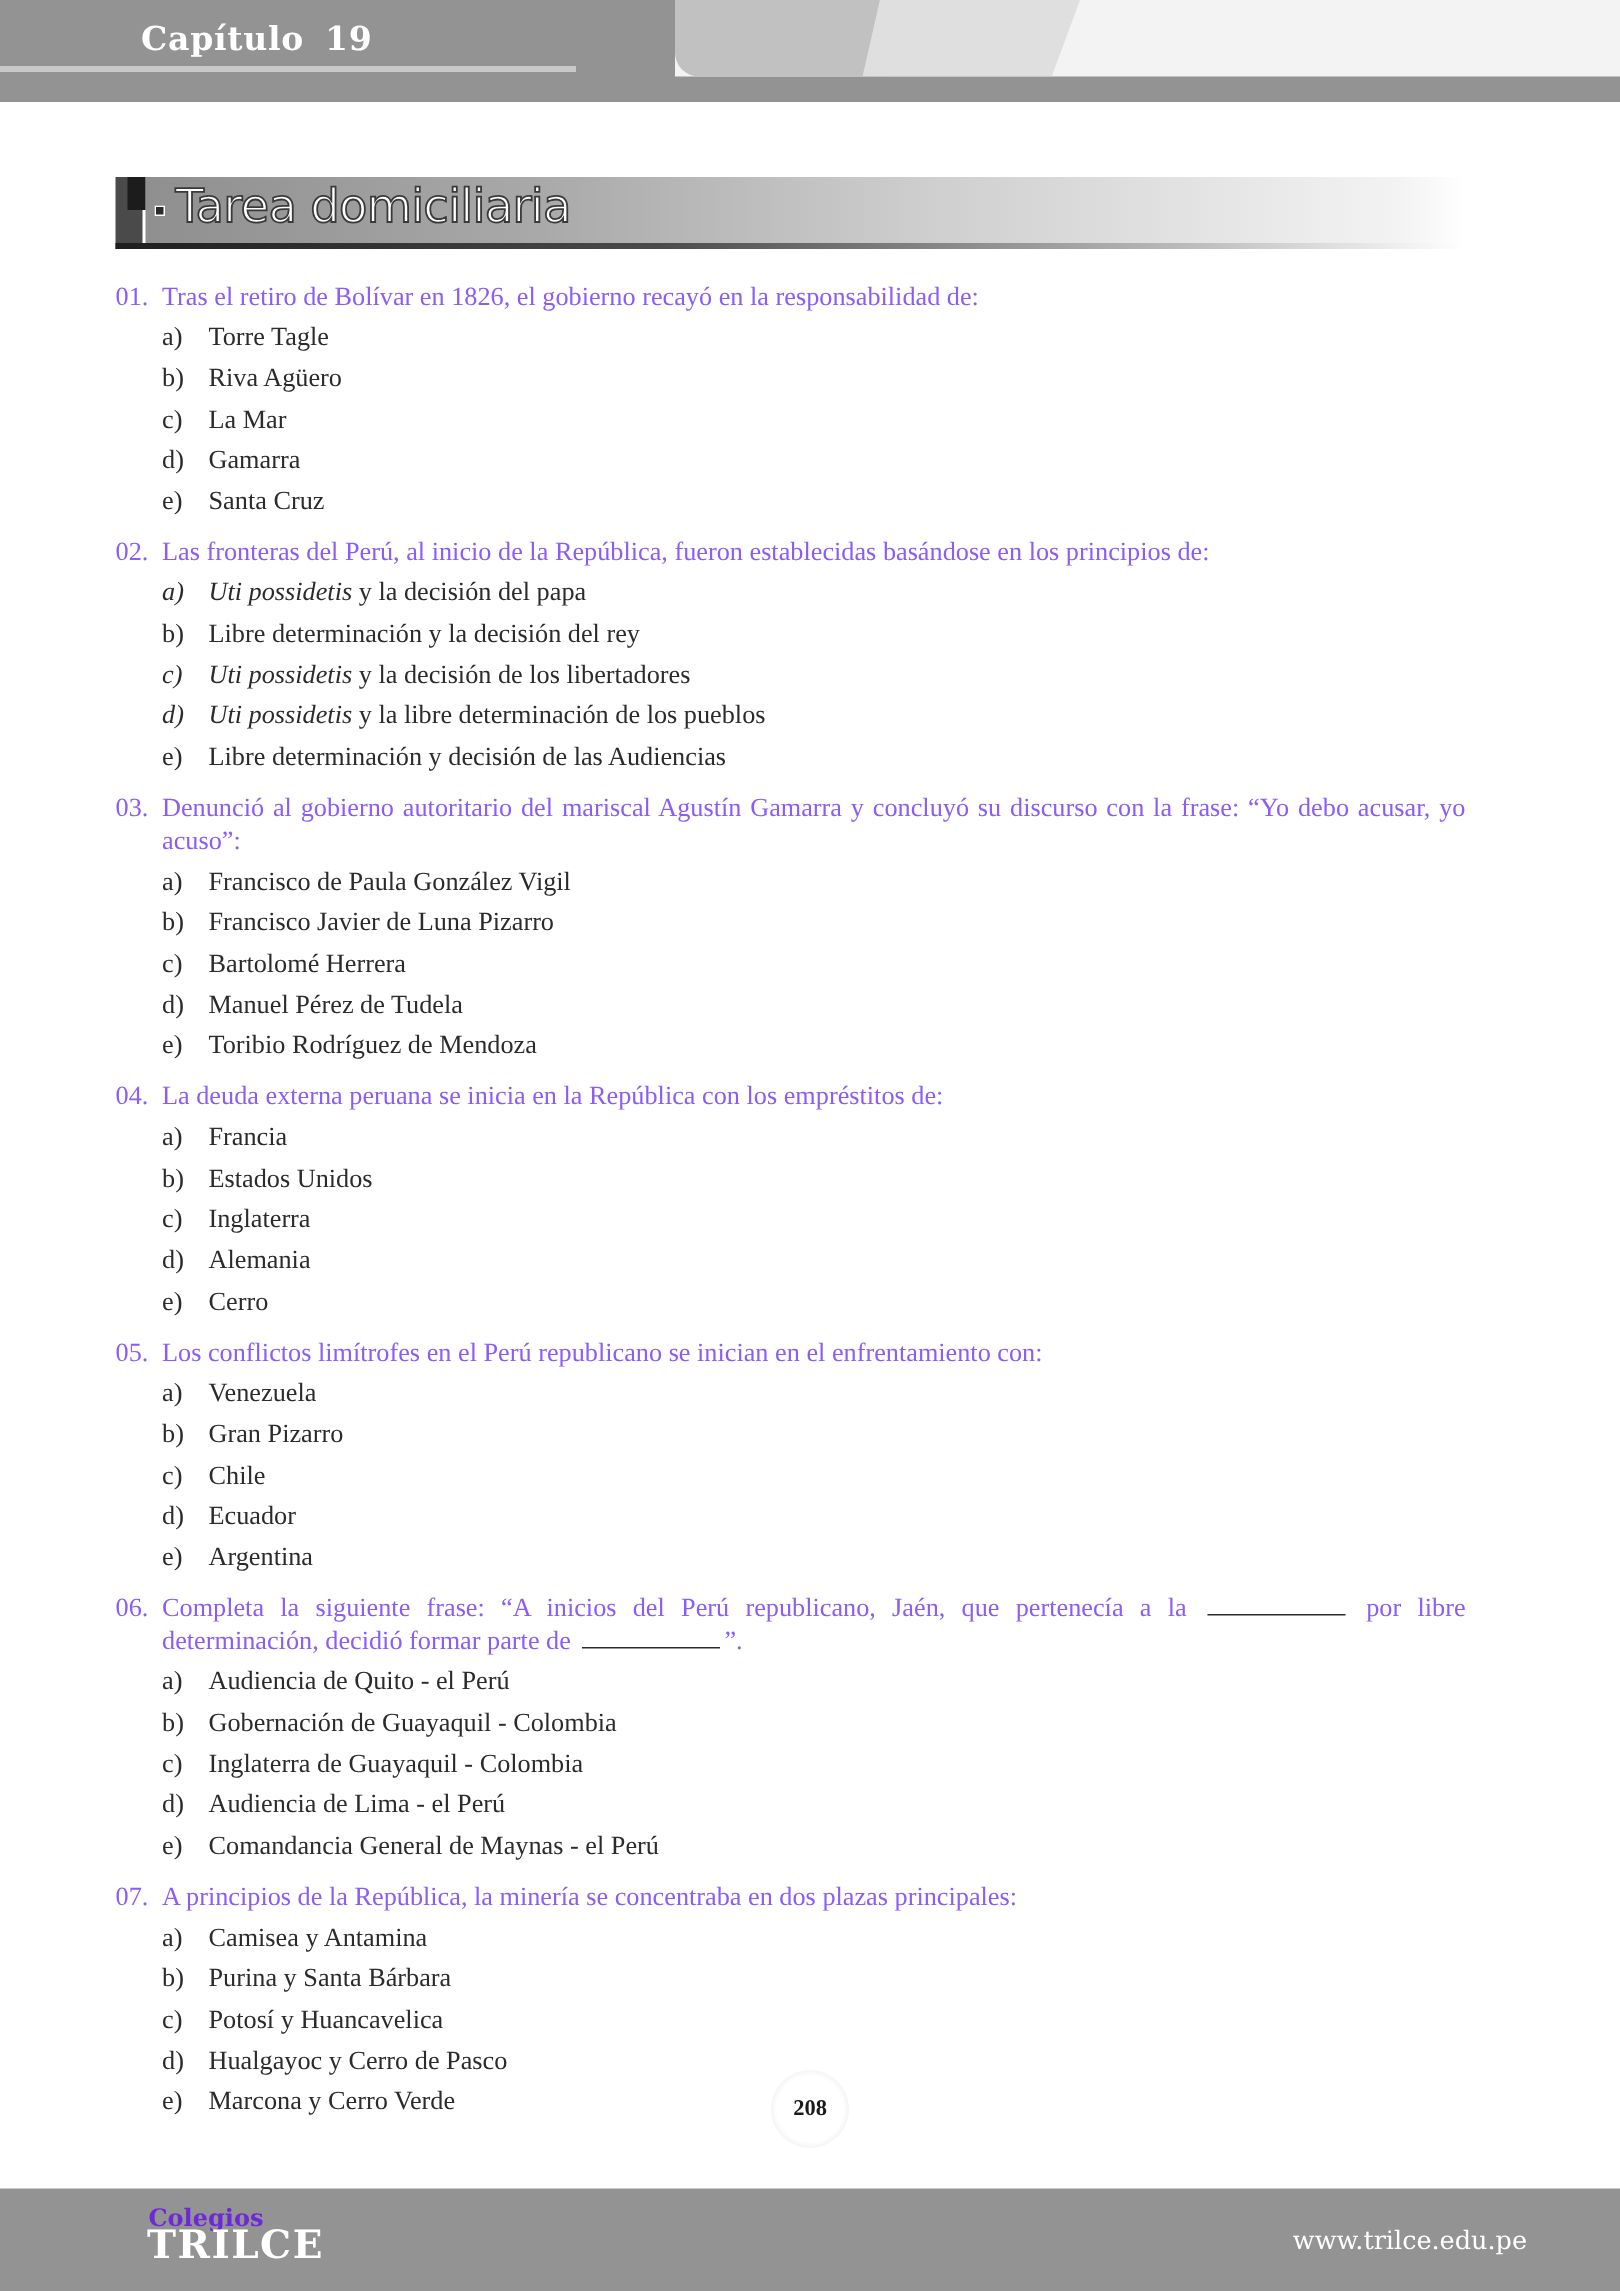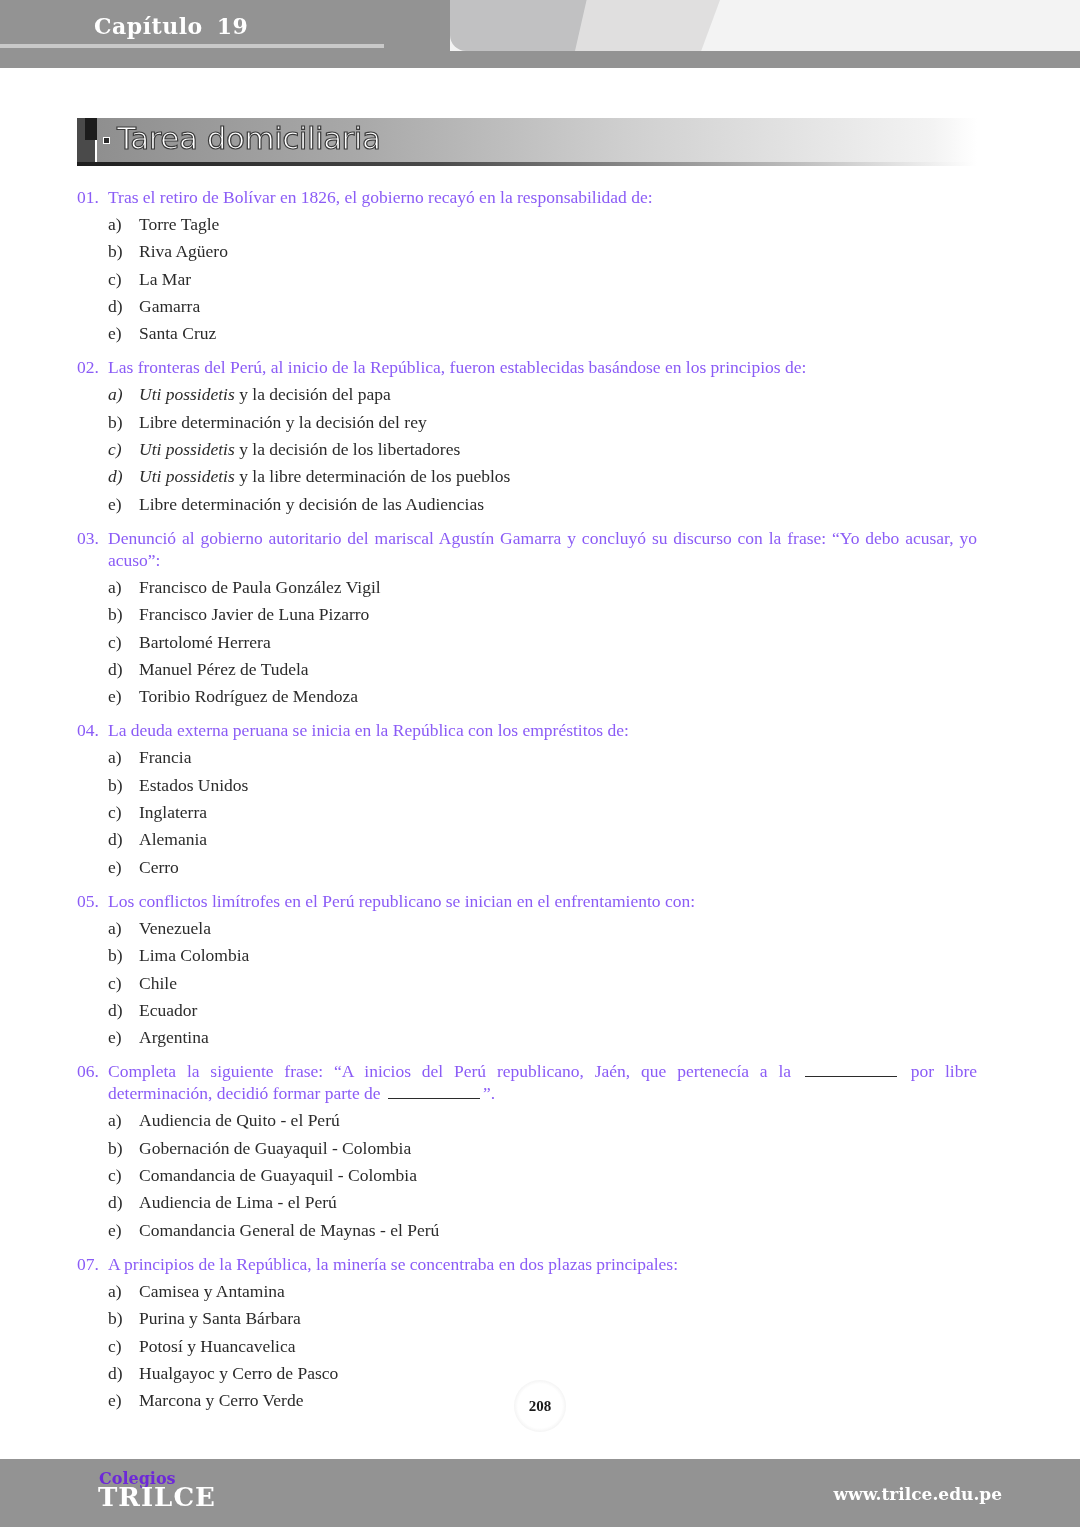--- a/index.html
+++ b/index.html
@@ -36,21 +36,21 @@
   .opt-letter { width: 31px; flex: none; }
   .opt-letter.ital { font-style: italic; }
   .opt-text i { font-style: italic; }
   .blank { display: inline-block; width: 92px; border-bottom: 1px solid #2b2b2b; height: 14px; vertical-align: baseline; margin: 0 3px; }
 
   
   .footer { position: absolute; left: 0; top: 1459px; width: 1080px; height: 68px; background: #939393; }
   .logo-colegios { position: absolute; left: 99px; top: 1469px; font-family: "DejaVu Serif", serif; font-weight: bold; font-size: 16px; color: #6d28d9; }
   .logo-trilce { position: absolute; left: 98px; top: 1482px; font-family: "DejaVu Serif", serif; font-weight: bold; font-size: 26px; color: #ffffff; letter-spacing: 1px; }
   .page-badge { position: absolute; left: 514px; top: 1380px; width: 52px; height: 52px; border-radius: 50%; background: radial-gradient(circle, #ffffff 60%, #f0f0f0 75%, #cfcfcf 100%); display: flex; align-items: center; justify-content: center; font-family: Liberation Serif, serif; font-weight: bold; font-size: 15px; color: #1a1a1a; }
-  .footer-url { position: absolute; right: 78px; top: 1484px; font-family: "DejaVu Serif", serif; font-weight: bold; font-size: 17px; color: #ffffff; }
+  .footer-url { position: absolute; right: 62px; top: 1484px; font-family: "DejaVu Serif", serif; font-weight: normal; font-size: 17px; color: #ffffff; }
 </style>
 </head>
 <body>
 
 <div class="header">
   <div class="lightzone"></div>
   <div class="shape1"></div>
   <div class="shape1b"></div>
   <div class="shape2"></div>
   <div class="underline"></div>
@@ -189,21 +189,21 @@
         <span class="q-num">05.</span>
         <span class="q-text">Los conflictos limítrofes en el Perú republicano se inician en el enfrentamiento con:</span>
       </div>
     <div class="options">
       <div class="option">
           <span class="opt-letter">a)</span>
           <span class="opt-text">Venezuela</span>
         </div>
       <div class="option">
           <span class="opt-letter">b)</span>
-          <span class="opt-text">Lima Colombia</span>
+          <span class="opt-text">Gran Pizarro</span>
         </div>
       <div class="option">
           <span class="opt-letter">c)</span>
           <span class="opt-text">Chile</span>
         </div>
       <div class="option">
           <span class="opt-letter">d)</span>
           <span class="opt-text">Ecuador</span>
         </div>
       <div class="option">
@@ -222,21 +222,21 @@
       <div class="option">
           <span class="opt-letter">a)</span>
           <span class="opt-text">Audiencia de Quito - el Perú</span>
         </div>
       <div class="option">
           <span class="opt-letter">b)</span>
           <span class="opt-text">Gobernación de Guayaquil - Colombia</span>
         </div>
       <div class="option">
           <span class="opt-letter">c)</span>
-          <span class="opt-text">Comandancia de Guayaquil - Colombia</span>
+          <span class="opt-text">Inglaterra de Guayaquil - Colombia</span>
         </div>
       <div class="option">
           <span class="opt-letter">d)</span>
           <span class="opt-text">Audiencia de Lima - el Perú</span>
         </div>
       <div class="option">
           <span class="opt-letter">e)</span>
           <span class="opt-text">Comandancia General de Maynas - el Perú</span>
         </div>
     </div>

